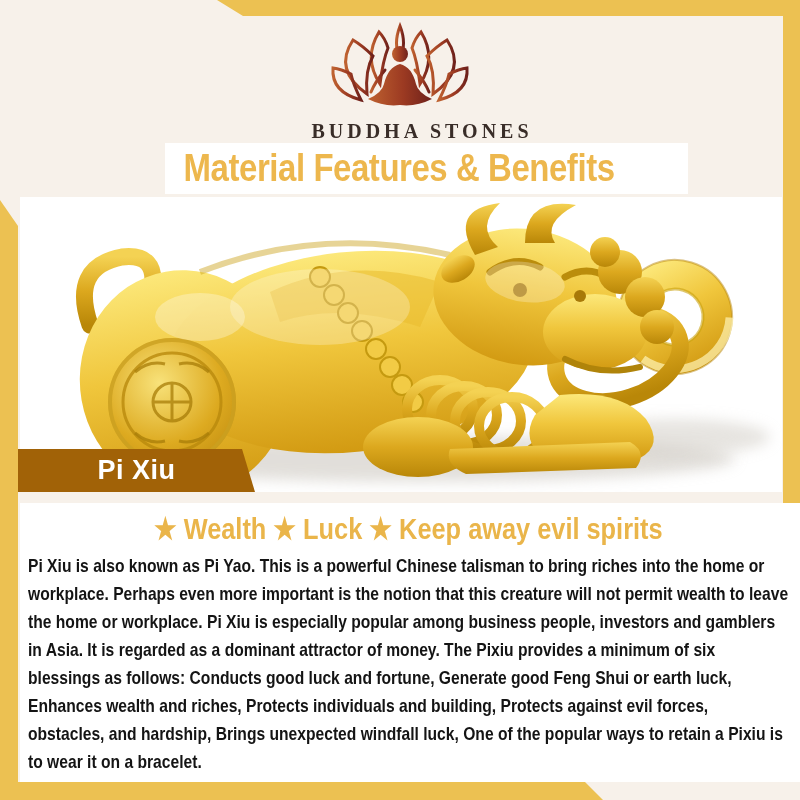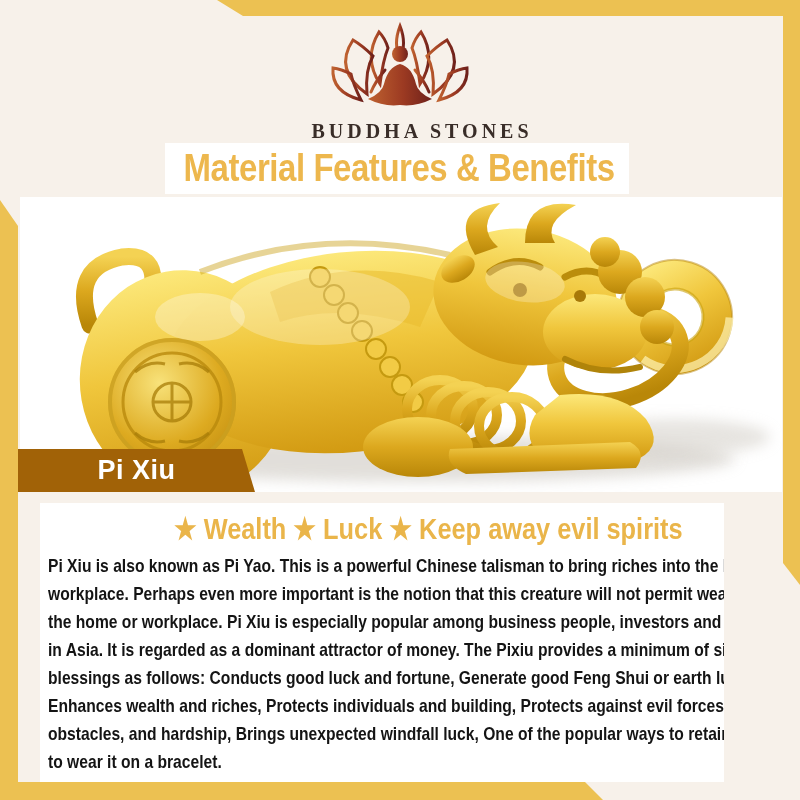--- a/index.html
+++ b/index.html
@@ -16,36 +16,36 @@
     clip-path:polygon(0 0,18px 26px,18px 600px,0 600px);}
   .stripe-bottom{bottom:0;left:0;width:603px;height:18px;
     clip-path:polygon(0 0,585px 0,603px 18px,0 18px);}
 
   
   .logo-wrap{position:absolute;top:22px;left:0;width:800px;text-align:center;}
   .brand-name{margin-top:2px;font-family:"Liberation Serif",serif;font-size:20px;
     letter-spacing:4px;color:#392d28;font-weight:600;padding-left:44px;}
 
   
-  .header-band{position:absolute;left:165px;top:143px;width:464px;height:51px;background:#ffffff;}
+  .header-band{position:absolute;left:165px;top:143px;width:523px;height:51px;background:#ffffff;}
   .header-title{position:absolute;left:0;top:4px;width:540px;text-align:center;
     transform:scaleX(0.867);transform-origin:left top;
     font-size:38px;font-weight:bold;color:#edb74d;letter-spacing:-0.5px;white-space:nowrap;}
 
   
   .photo-panel{position:absolute;left:20px;top:197px;width:762px;height:295px;background:#ffffff;overflow:hidden;}
 
   
   .label-badge{position:absolute;left:18px;top:449px;width:237px;height:43px;background:#a16207;
     clip-path:polygon(0 0,224px 0,237px 43px,0 43px);z-index:5;}
   .label-badge span{display:block;text-align:center;line-height:43px;font-size:27px;font-weight:bold;
     color:#ffffff;letter-spacing:0.5px;}
 
   
-  .text-panel{position:absolute;left:20px;top:503px;width:684px;height:279px;background:#ffffff;overflow:hidden;margin-left:20px;}
+  .text-panel{position:absolute;left:20px;top:503px;width:780px;height:279px;background:#ffffff;overflow:hidden;}
   .stars-line{margin:8px 0 0 8px;width:900px;transform:scaleX(0.845);transform-origin:left top;
     text-align:center;font-size:30px;font-weight:bold;color:#eab54a;white-space:nowrap;}
   .description{margin:6px 0 0 8px;width:900px;transform:scaleX(0.845);transform-origin:left top;
     font-size:18.5px;line-height:28px;font-weight:bold;color:#141414;letter-spacing:0;}
 </style>
 </head>
 <body>
 
 <div id="canvas">
 

